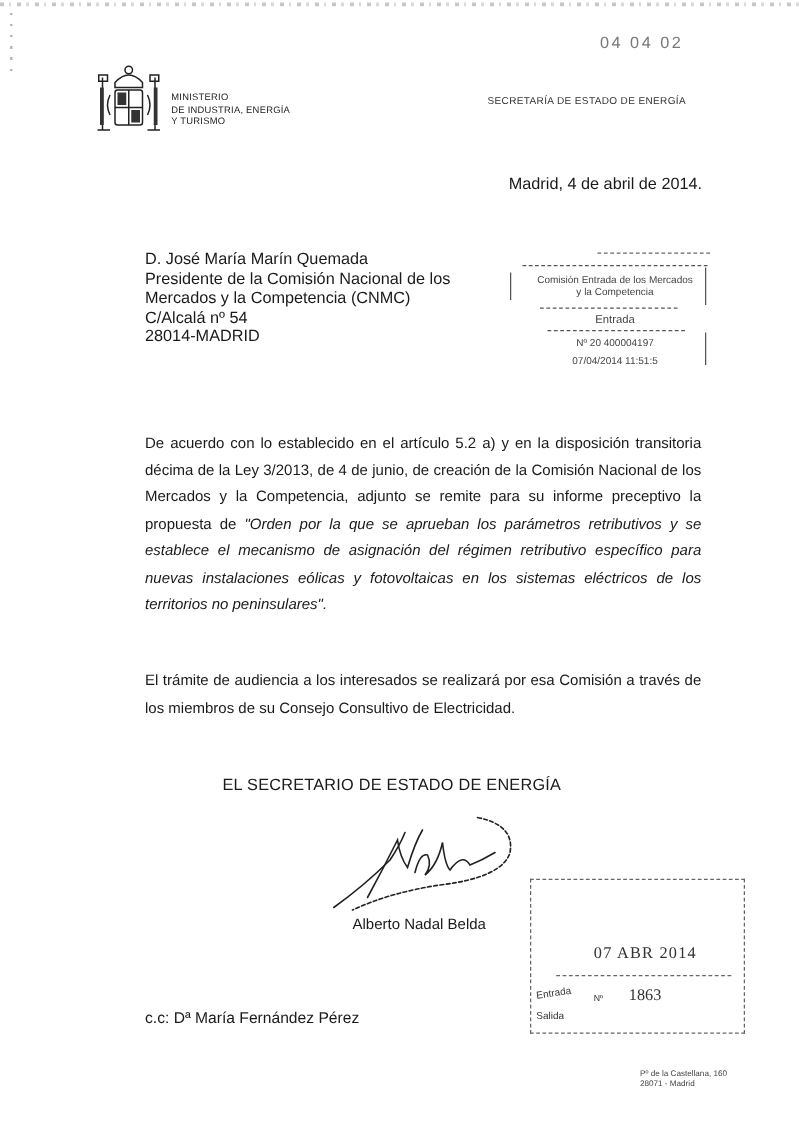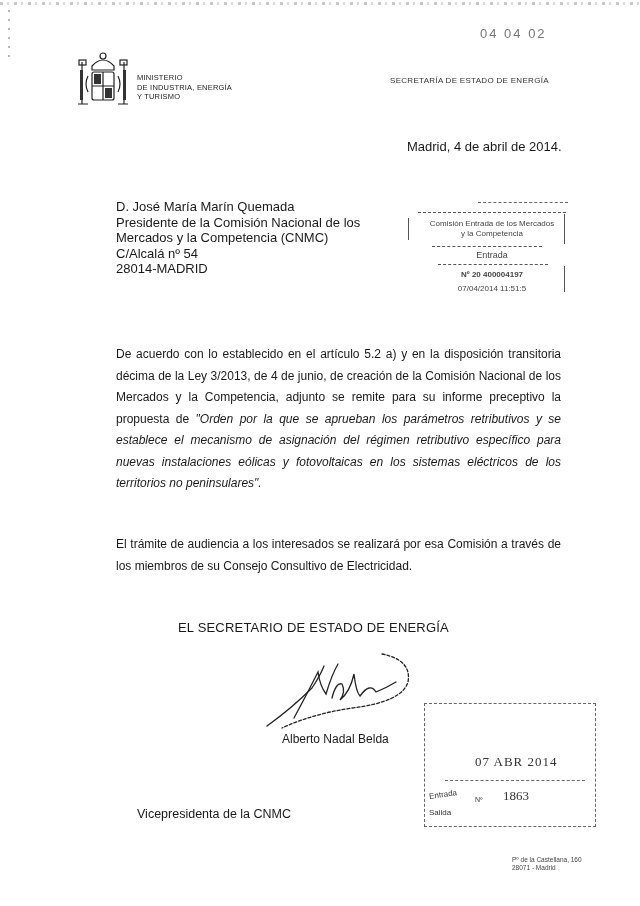--- a/index.html
+++ b/index.html
@@ -14,21 +14,21 @@
     .ministry { left: 137px; top: 73px; font-size: 7.5px; line-height: 9.5px; letter-spacing: .2px; color:#222; }
     .regnum { left: 480px; top: 26px; font-size: 13px; color: #777; letter-spacing: 2px; }
     .secretaria { left: 390px; top: 76px; font-size: 8px; color:#333; letter-spacing: .3px; }
     .date { left: 407px; top: 139px; font-size: 13px; }
     .addressee { left: 116px; top: 199px; font-size: 13px; line-height: 15.5px; }
     .stamp-cnmc { left: 408px; top: 200px; width: 158px; height: 96px; font-size: 8px; color:#444; }
     .stamp-cnmc .top-dash { position:absolute; left:70px; top:2px; width:90px; border-top:1.5px dashed #666; }
     .stamp-cnmc .l1 { position:absolute; left:10px; top:19px; width:148px; text-align:center; }
     .stamp-cnmc .l2 { position:absolute; left:10px; top:29px; width:148px; text-align:center; }
     .stamp-cnmc .lbl { position:absolute; left:10px; top:50px; width:148px; text-align:center; font-size:9px; }
-    .stamp-cnmc .l3 { position:absolute; left:10px; top:70px; width:148px; text-align:center;font-weight:bold; }
+    .stamp-cnmc .l3 { position:absolute; left:10px; top:70px; width:148px; text-align:center; }
     .stamp-cnmc .l4 { position:absolute; left:10px; top:84px; width:148px; text-align:center; }
     .stamp-cnmc .bl { position:absolute; left:0; top:18px; height:22px; border-left:1.5px solid #555; }
     .stamp-cnmc .br { position:absolute; left:156px; top:14px; height:30px; border-left:1.5px solid #555; }
     .stamp-cnmc .br2 { position:absolute; left:156px; top:66px; height:26px; border-left:1.5px solid #555; }
     .stamp-cnmc .hl1 { position:absolute; left:10px; top:12px; width:148px; border-top:1.5px dashed #555; }
     .stamp-cnmc .hl2 { position:absolute; left:24px; top:46px; width:110px; border-top:1.5px dashed #555; }
     .stamp-cnmc .hl3 { position:absolute; left:30px; top:64px; width:110px; border-top:1.5px dashed #555; }
     .body-p { left: 116px; width: 445px; font-size: 12px; line-height: 21.5px; text-align: justify; }
     .p1 { top: 344px; }
     .p2 { top: 534px; }
@@ -130,19 +130,19 @@
 <div class="abs stamp-reg">
   <div class="dt">07 ABR 2014</div>
   <div class="dline"></div>
   <div class="ent">Entrada</div>
   <div class="n">Nº</div>
   <div class="num">1863</div>
   <div class="sal">Salida</div>
 </div>
 
 <div class="abs cc">
-  <div class="indent">Vicepresidenta de la CNMC</div>
+  <div>c.c: Dª María Fernández Pérez</div>
 </div>
 
 <div class="abs footer-addr">
   <div>Pº de la Castellana, 160</div>
   <div>28071 - Madrid</div>
 </div>
 
 </body></html>

